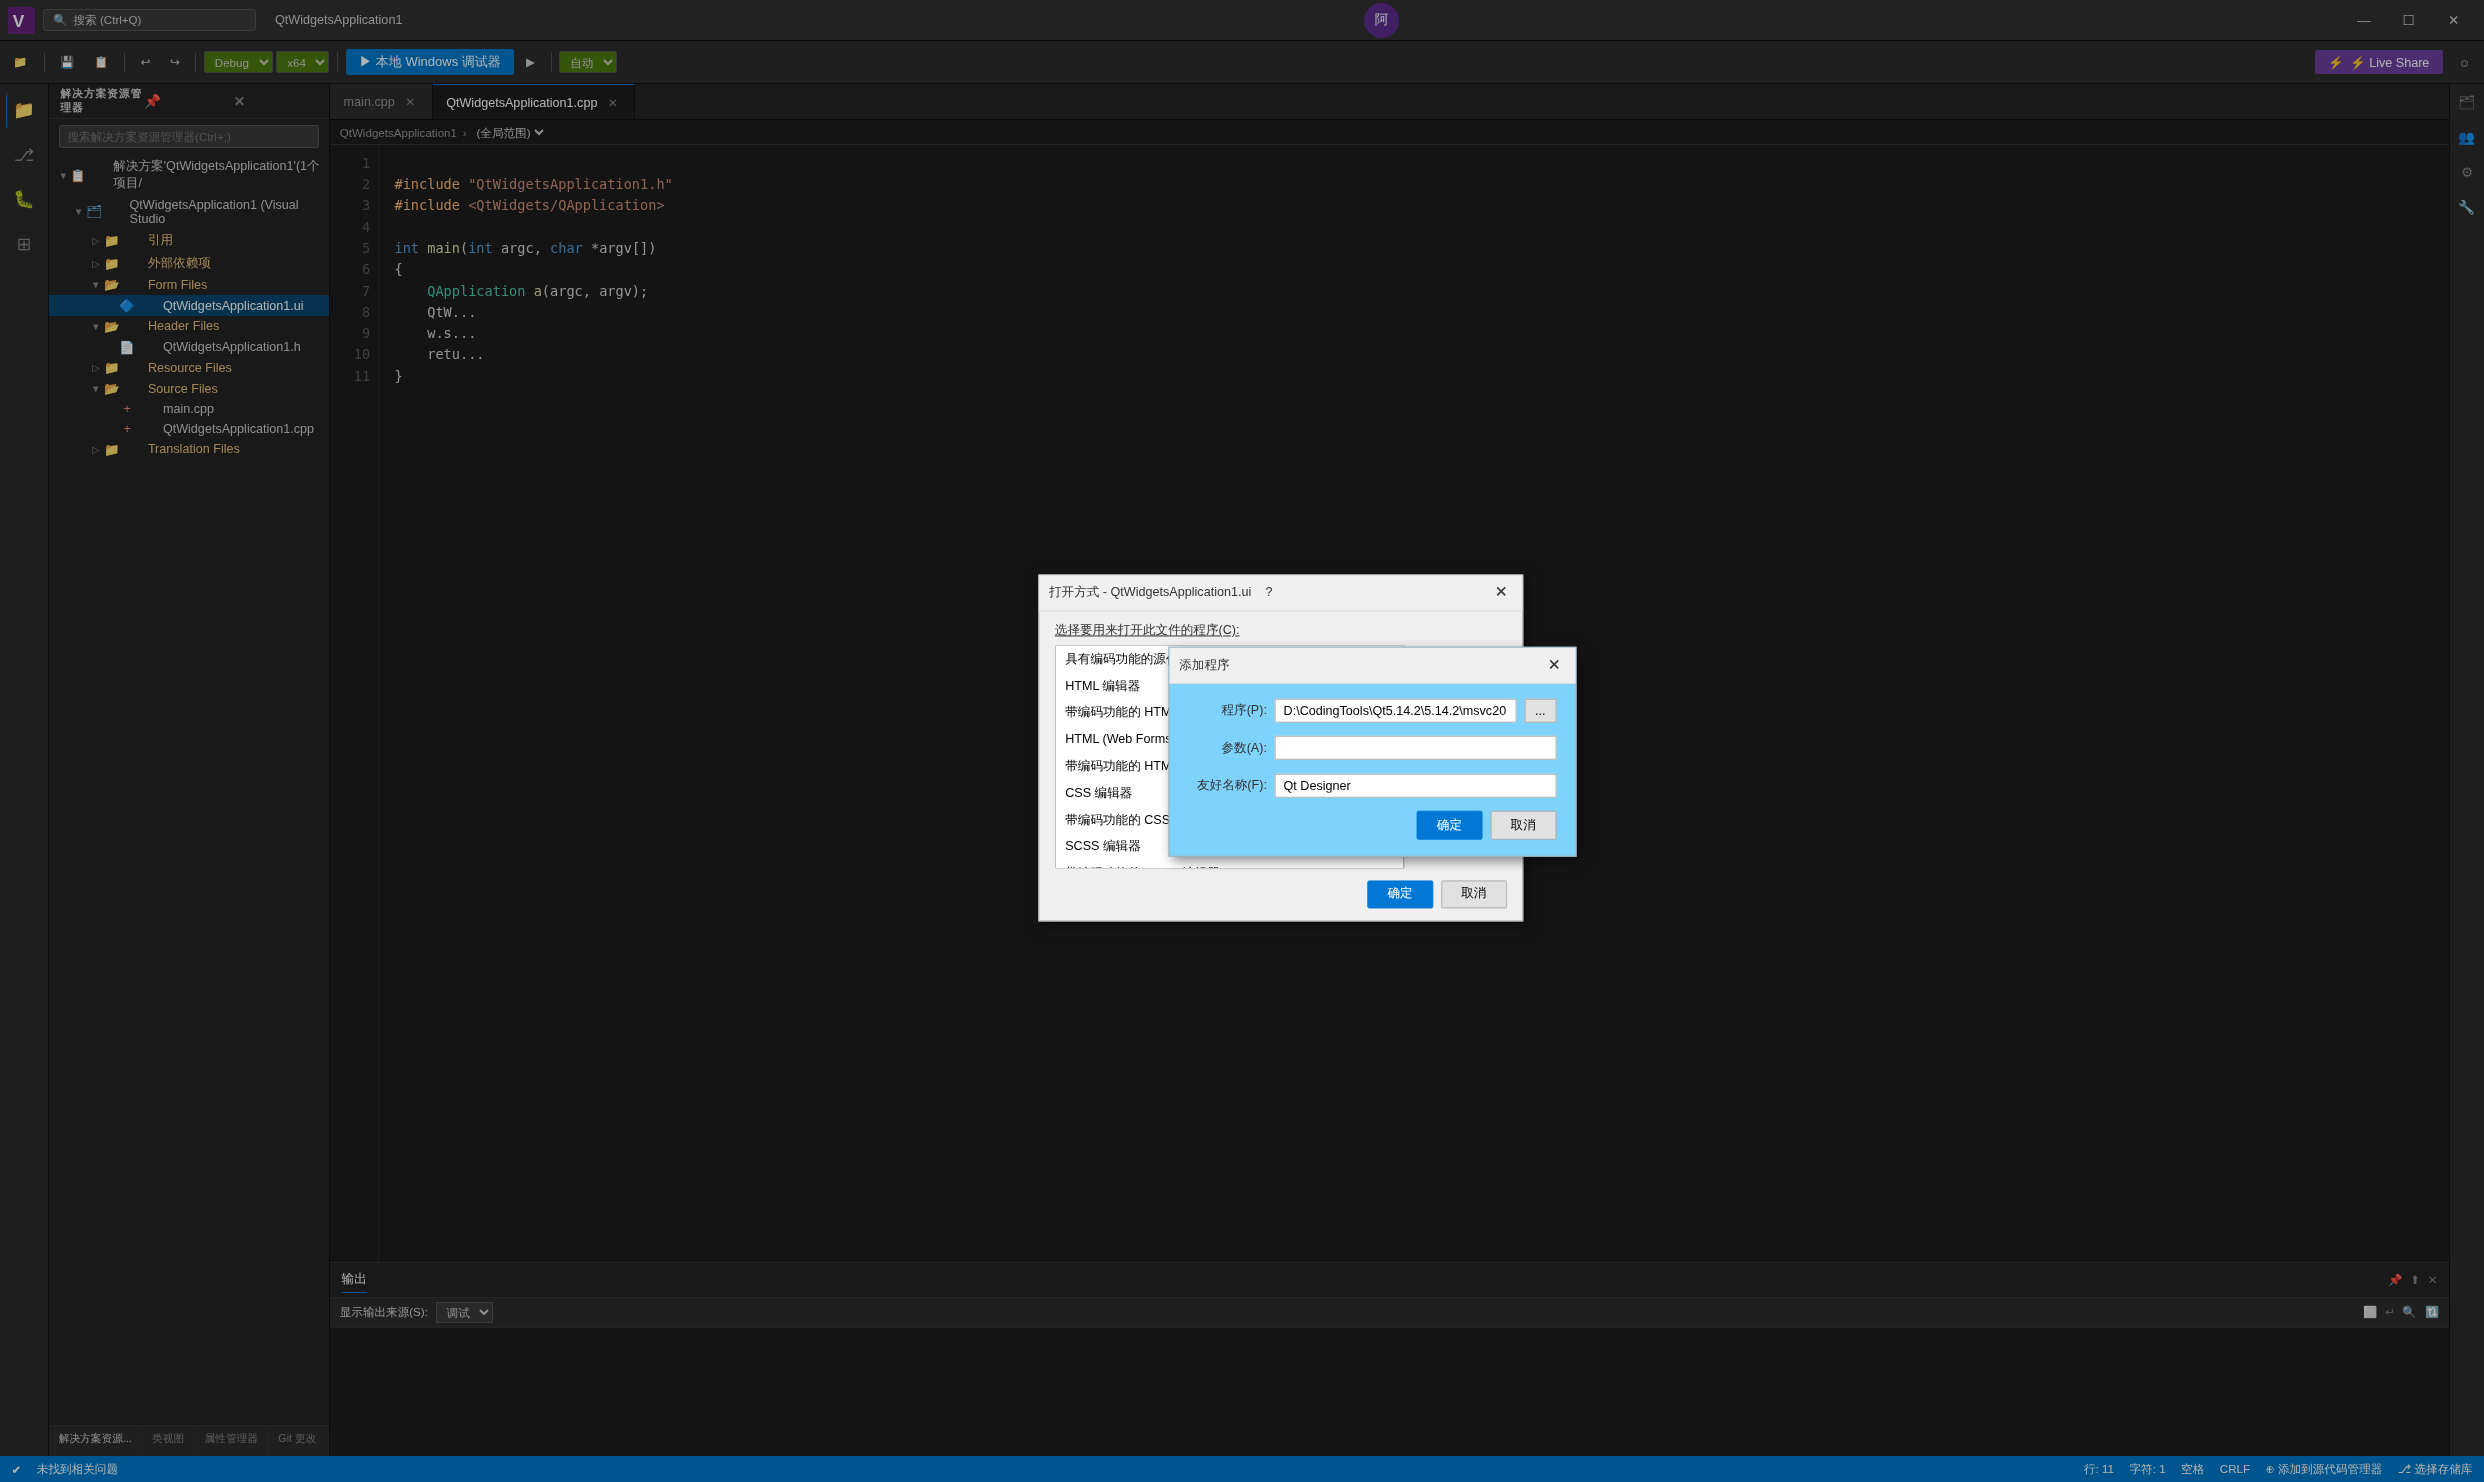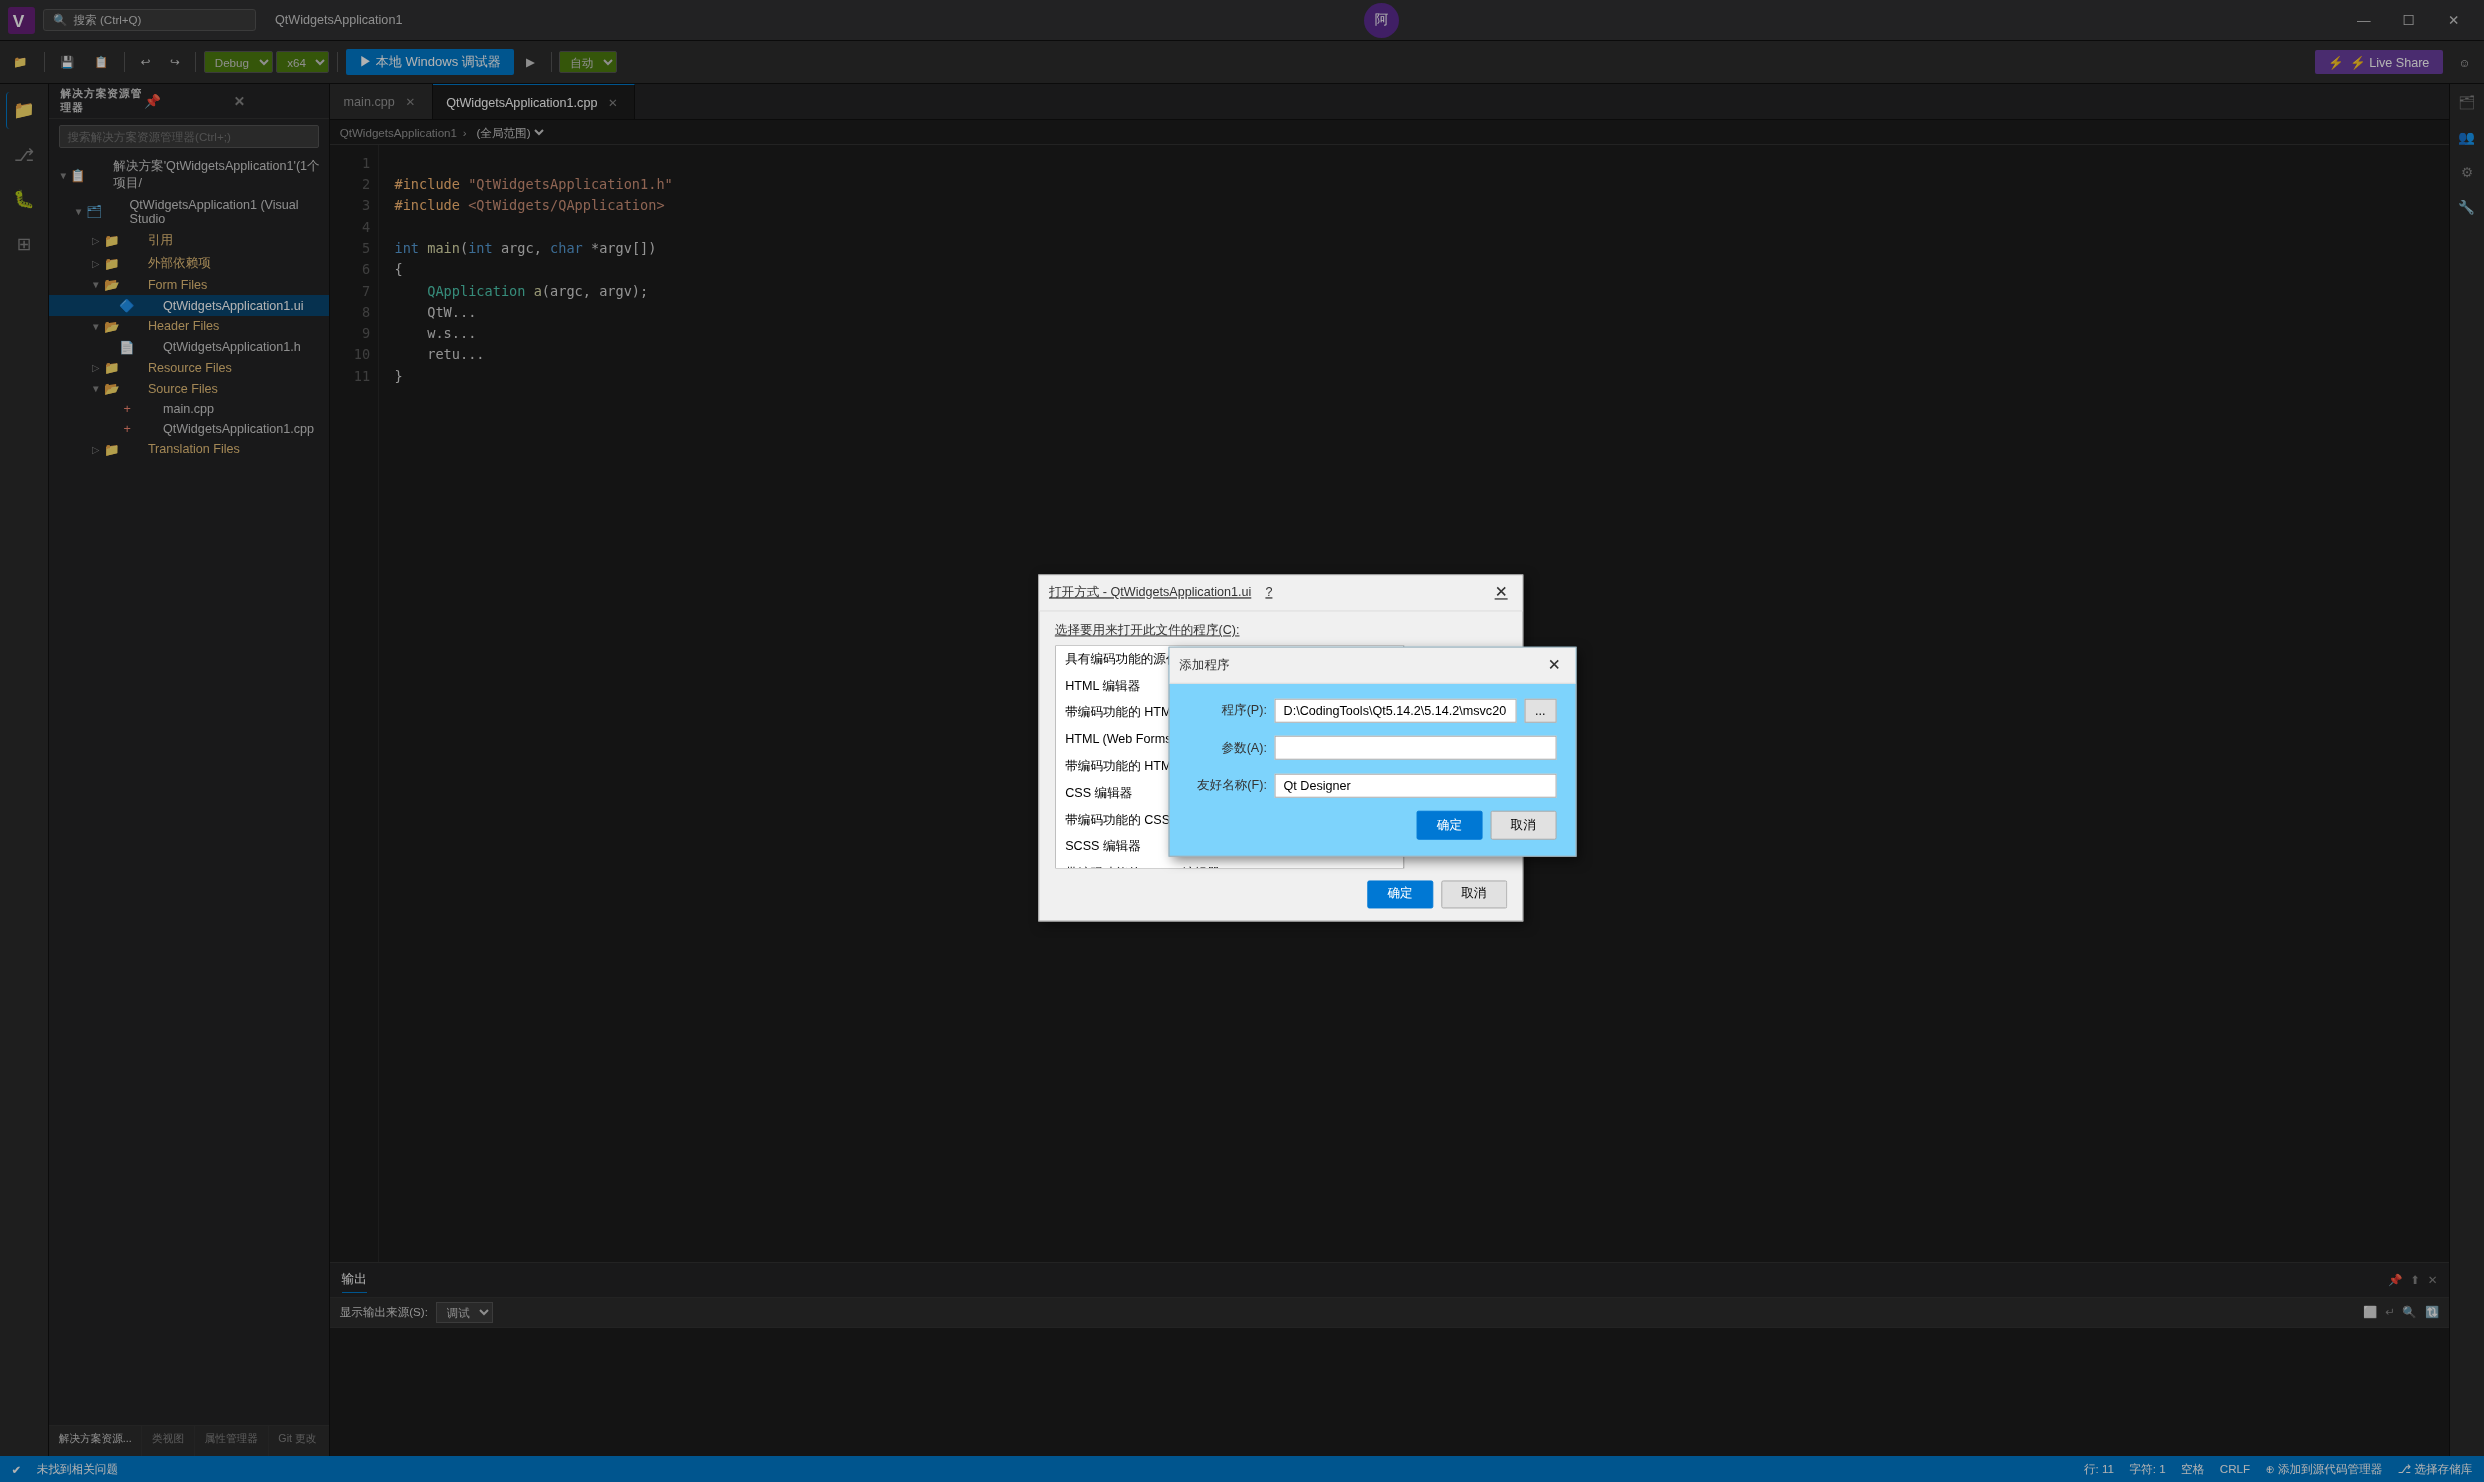--- a/index.html
+++ b/index.html
@@ -88,21 +88,21 @@
 
     
     #modal-backdrop { position: fixed; top: 0; left: 0; width: 100%; height: 100%; background: rgba(0,0,0,0.3); z-index: 100; }
 
     
     #open-with-dialog {
       position: fixed; top: 50%; left: 50%; transform: translate(-42%, -48%);
       z-index: 200; background: #f0f0f0; border: 1px solid #aaa; box-shadow: 3.9px 3.9px 11.6px rgba(0,0,0,0.5);
       width: 485px; font-size: 12.6px; color: #000;
     }
-    #open-with-dialog .dlg-title-bar { display: flex; align-items: center; background: #f0f0f0; padding: 5.8px 9.7px; border-bottom: 1px solid #ddd; text-decoration: underline; }
+    #open-with-dialog .dlg-title-bar { display: flex; align-items: center; background: #f0f0f0; padding: 5.8px 9.7px; border-bottom: 1px solid #ddd; }
     #open-with-dialog .dlg-title-bar span { font-size: 12.6px; color: #333; flex: 1; }
     #open-with-dialog .dlg-close { width: 23px; height: 23px; display: flex; align-items: center; justify-content: center; color: #333; cursor: pointer; font-size: 15.5px; }
     #open-with-dialog .dlg-body { padding: 11.6px 15.5px; }
     #open-with-dialog .dlg-label { font-size: 12.6px; color: #333; margin-bottom: 5.8px; text-decoration: underline; }
     #open-with-dialog .dlg-list { border: 1px solid #aaa; background: white; height: 223px; overflow-y: auto; }
     #open-with-dialog .dlg-list-item { padding: 4.9px 9.7px; cursor: pointer; font-size: 12.6px; color: #000; }
     #open-with-dialog .dlg-buttons { display: flex; gap: 7.8px; margin-top: 11.6px; justify-content: flex-end; }
     #open-with-dialog .dlg-btn { padding: 4.9px 19.4px; font-size: 12.6px; cursor: pointer; background: #e1e1e1; border: 1px solid #aaa; border-radius: 1.9px; }
     #open-with-dialog .dlg-btn.primary { background: #0078d4; color: white; border-color: #0078d4; }
 

